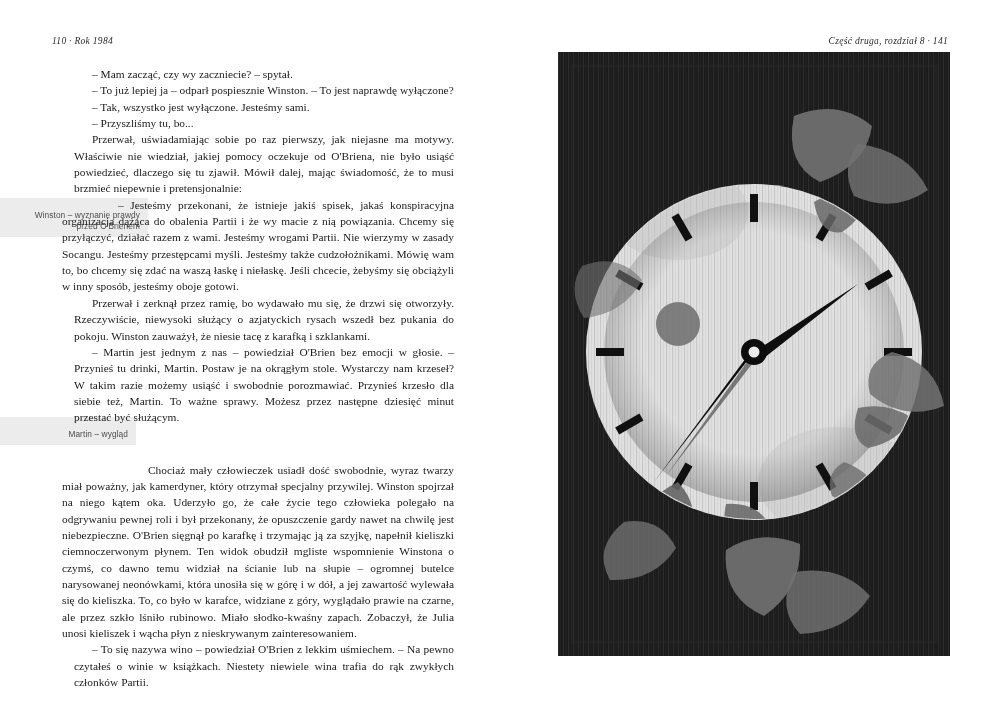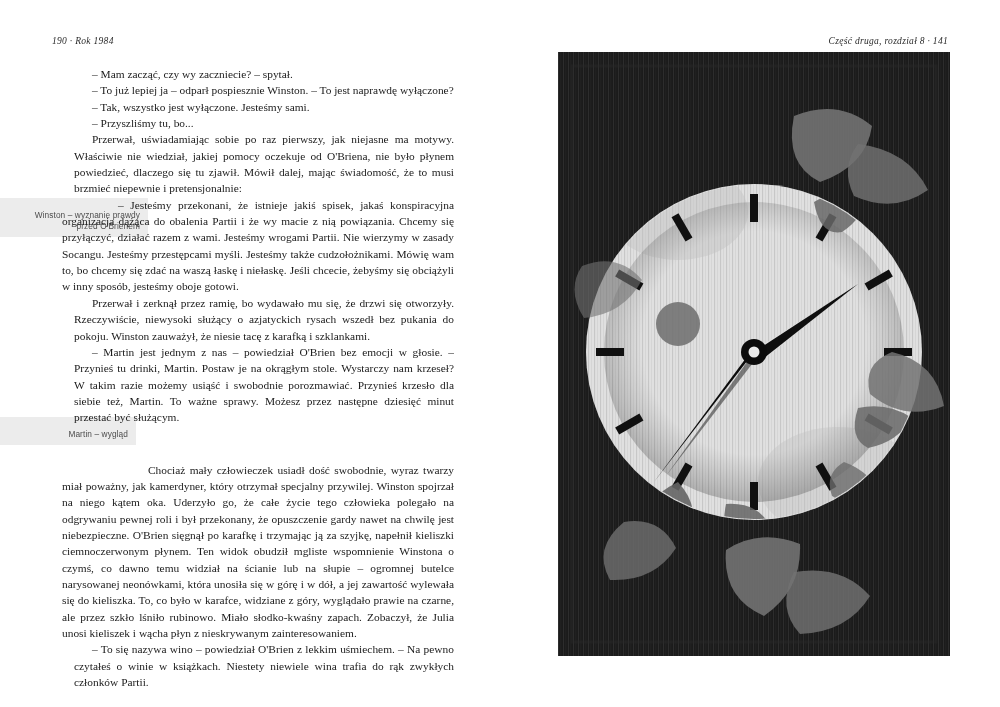--- a/index.html
+++ b/index.html
@@ -74,37 +74,37 @@
     height: 604px;
     background: #d9d9d9;
   }
   .plate svg { display: block; }
 </style>
 </head>
 <body>
 
 <div class="page">
 
-  <div class="folio folio-left">190 · Rok 1984</div>
+  <div class="folio folio-left">110 · Rok 1984</div>
   <div class="folio folio-right">Część druga, rozdział 8 · 141</div>
 
   <div class="note note-1">
     <span style="white-space:pre-line">Winston – wyznanie prawdy
 przed O'Brienem</span>
   </div>
   <div class="note note-2">
     <span style="white-space:pre-line">Martin – wygląd</span>
   </div>
 
   <div class="textcol">
     <p class="ind">– Mam zacząć, czy wy zaczniecie? – spytał.</p>
     <p class="ind">– To już lepiej ja – odparł pospiesznie Winston. – To jest naprawdę wyłączone?</p>
     <p class="ind">– Tak, wszystko jest wyłączone. Jesteśmy sami.</p>
     <p class="ind">– Przyszliśmy tu, bo...</p>
-    <p class="ind">Przerwał, uświadamiając sobie po raz pierwszy, jak niejasne ma motywy. Właściwie nie wiedział, jakiej pomocy oczekuje od O'Briena, nie było płynem powiedzieć, dlaczego się tu zjawił. Mówił dalej, mając świadomość, że to musi brzmieć niepewnie i pretensjonalnie:</p>
+    <p class="ind">Przerwał, uświadamiając sobie po raz pierwszy, jak niejasne ma motywy. Właściwie nie wiedział, jakiej pomocy oczekuje od O'Briena, nie było usiąść powiedzieć, dlaczego się tu zjawił. Mówił dalej, mając świadomość, że to musi brzmieć niepewnie i pretensjonalnie:</p>
     <p class="ind-lg">– Jesteśmy przekonani, że istnieje jakiś spisek, jakaś konspiracyjna organizacja dążąca do obalenia Partii i że wy macie z nią powiązania. Chcemy się przyłączyć, działać razem z wami. Jesteśmy wrogami Partii. Nie wierzymy w zasady Socangu. Jesteśmy przestępcami myśli. Jesteśmy także cudzołożnikami. Mówię wam to, bo chcemy się zdać na waszą łaskę i niełaskę. Jeśli chcecie, żebyśmy się obciążyli w inny sposób, jesteśmy oboje gotowi.</p>
     <p class="ind">Przerwał i zerknął przez ramię, bo wydawało mu się, że drzwi się otworzyły. Rzeczywiście, niewysoki służący o azjatyckich rysach wszedł bez pukania do pokoju. Winston zauważył, że niesie tacę z karafką i szklankami.</p>
     <p class="ind">– Martin jest jednym z nas – powiedział O'Brien bez emocji w głosie. – Przynieś tu drinki, Martin. Postaw je na okrągłym stole. Wystarczy nam krzeseł? W takim razie możemy usiąść i swobodnie porozmawiać. Przynieś krzesło dla siebie też, Martin. To ważne sprawy. Możesz przez następne dziesięć minut przestać być służącym.</p>
     <p class="ind-xl">Chociaż mały człowieczek usiadł dość swobodnie, wyraz twarzy miał poważny, jak kamerdyner, który otrzymał specjalny przywilej. Winston spojrzał na niego kątem oka. Uderzyło go, że całe życie tego człowieka polegało na odgrywaniu pewnej roli i był przekonany, że opuszczenie gardy nawet na chwilę jest niebezpieczne. O'Brien sięgnął po karafkę i trzymając ją za szyjkę, napełnił kieliszki ciemnoczerwonym płynem. Ten widok obudził mgliste wspomnienie Winstona o czymś, co dawno temu widział na ścianie lub na słupie – ogromnej butelce narysowanej neonówkami, która unosiła się w górę i w dół, a jej zawartość wylewała się do kieliszka. To, co było w karafce, widziane z góry, wyglądało prawie na czarne, ale przez szkło lśniło rubinowo. Miało słodko-kwaśny zapach. Zobaczył, że Julia unosi kieliszek i wącha płyn z nieskrywanym zainteresowaniem.</p>
     <p class="ind">– To się nazywa wino – powiedział O'Brien z lekkim uśmiechem. – Na pewno czytałeś o winie w książkach. Niestety niewiele wina trafia do rąk zwykłych członków Partii.</p>
   </div>
 
   <div class="plate">
     <svg width="392" height="604" viewBox="0 0 392 604" aria-hidden="true">
       <defs>

